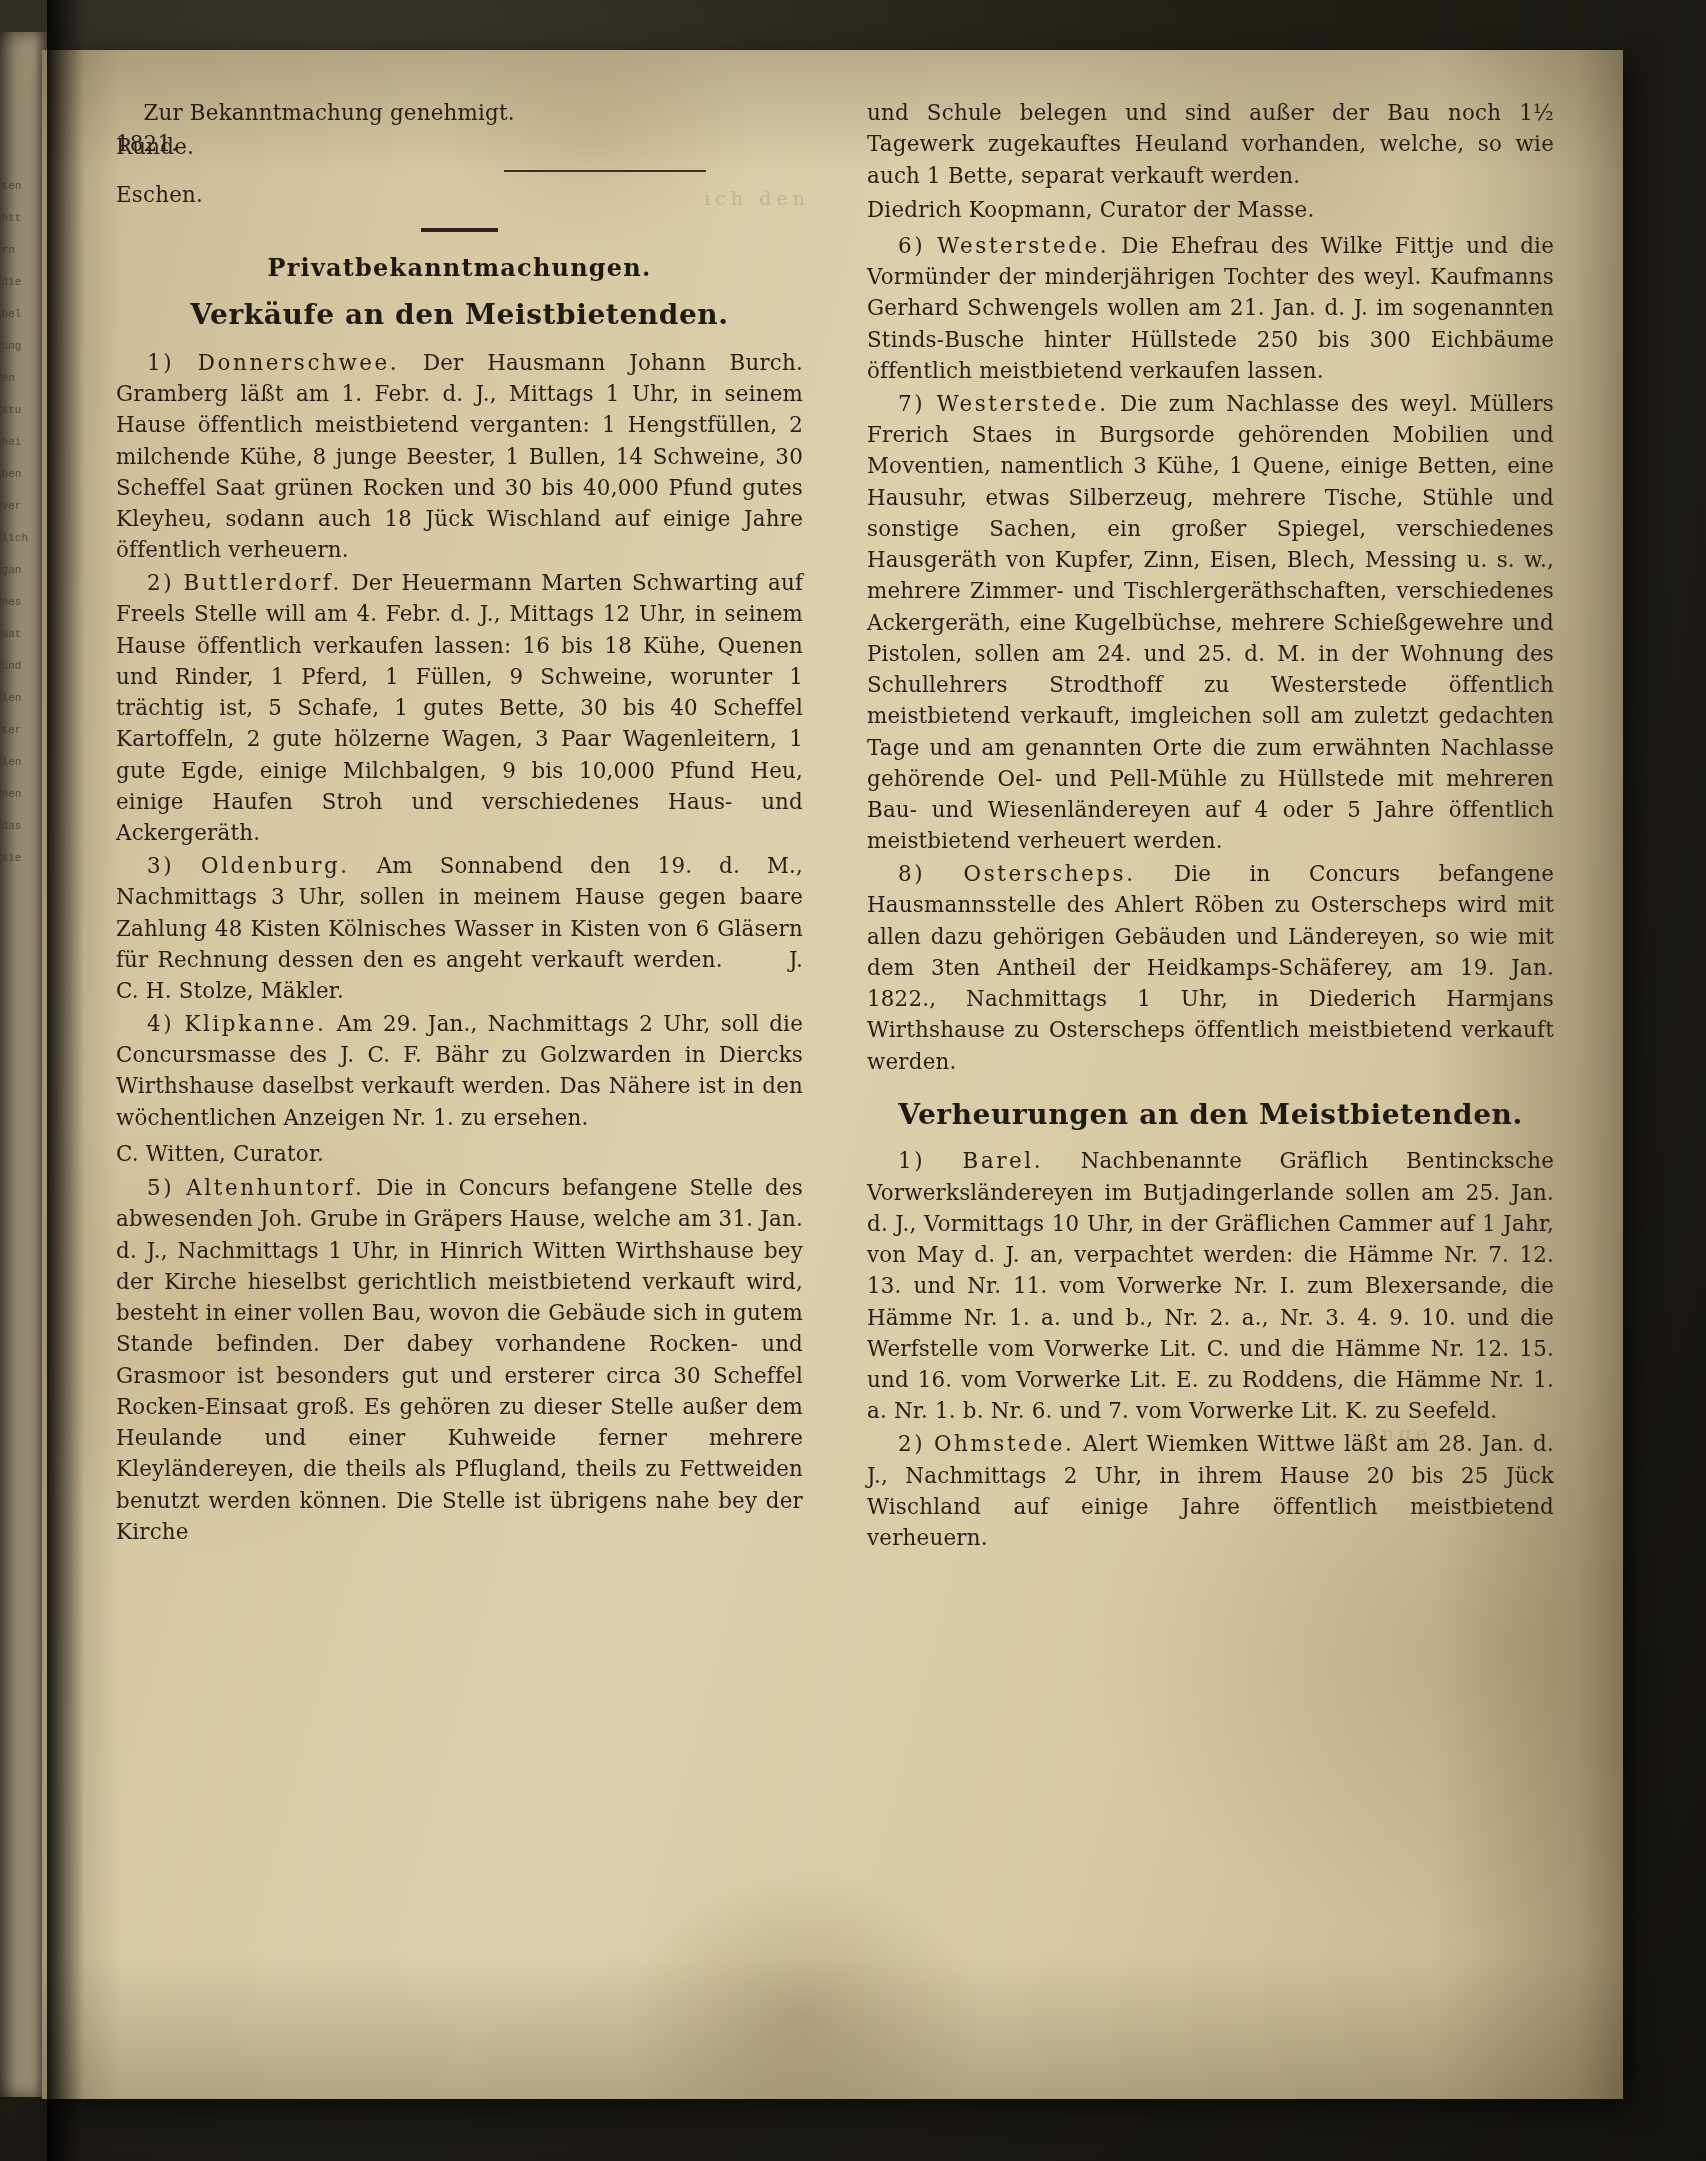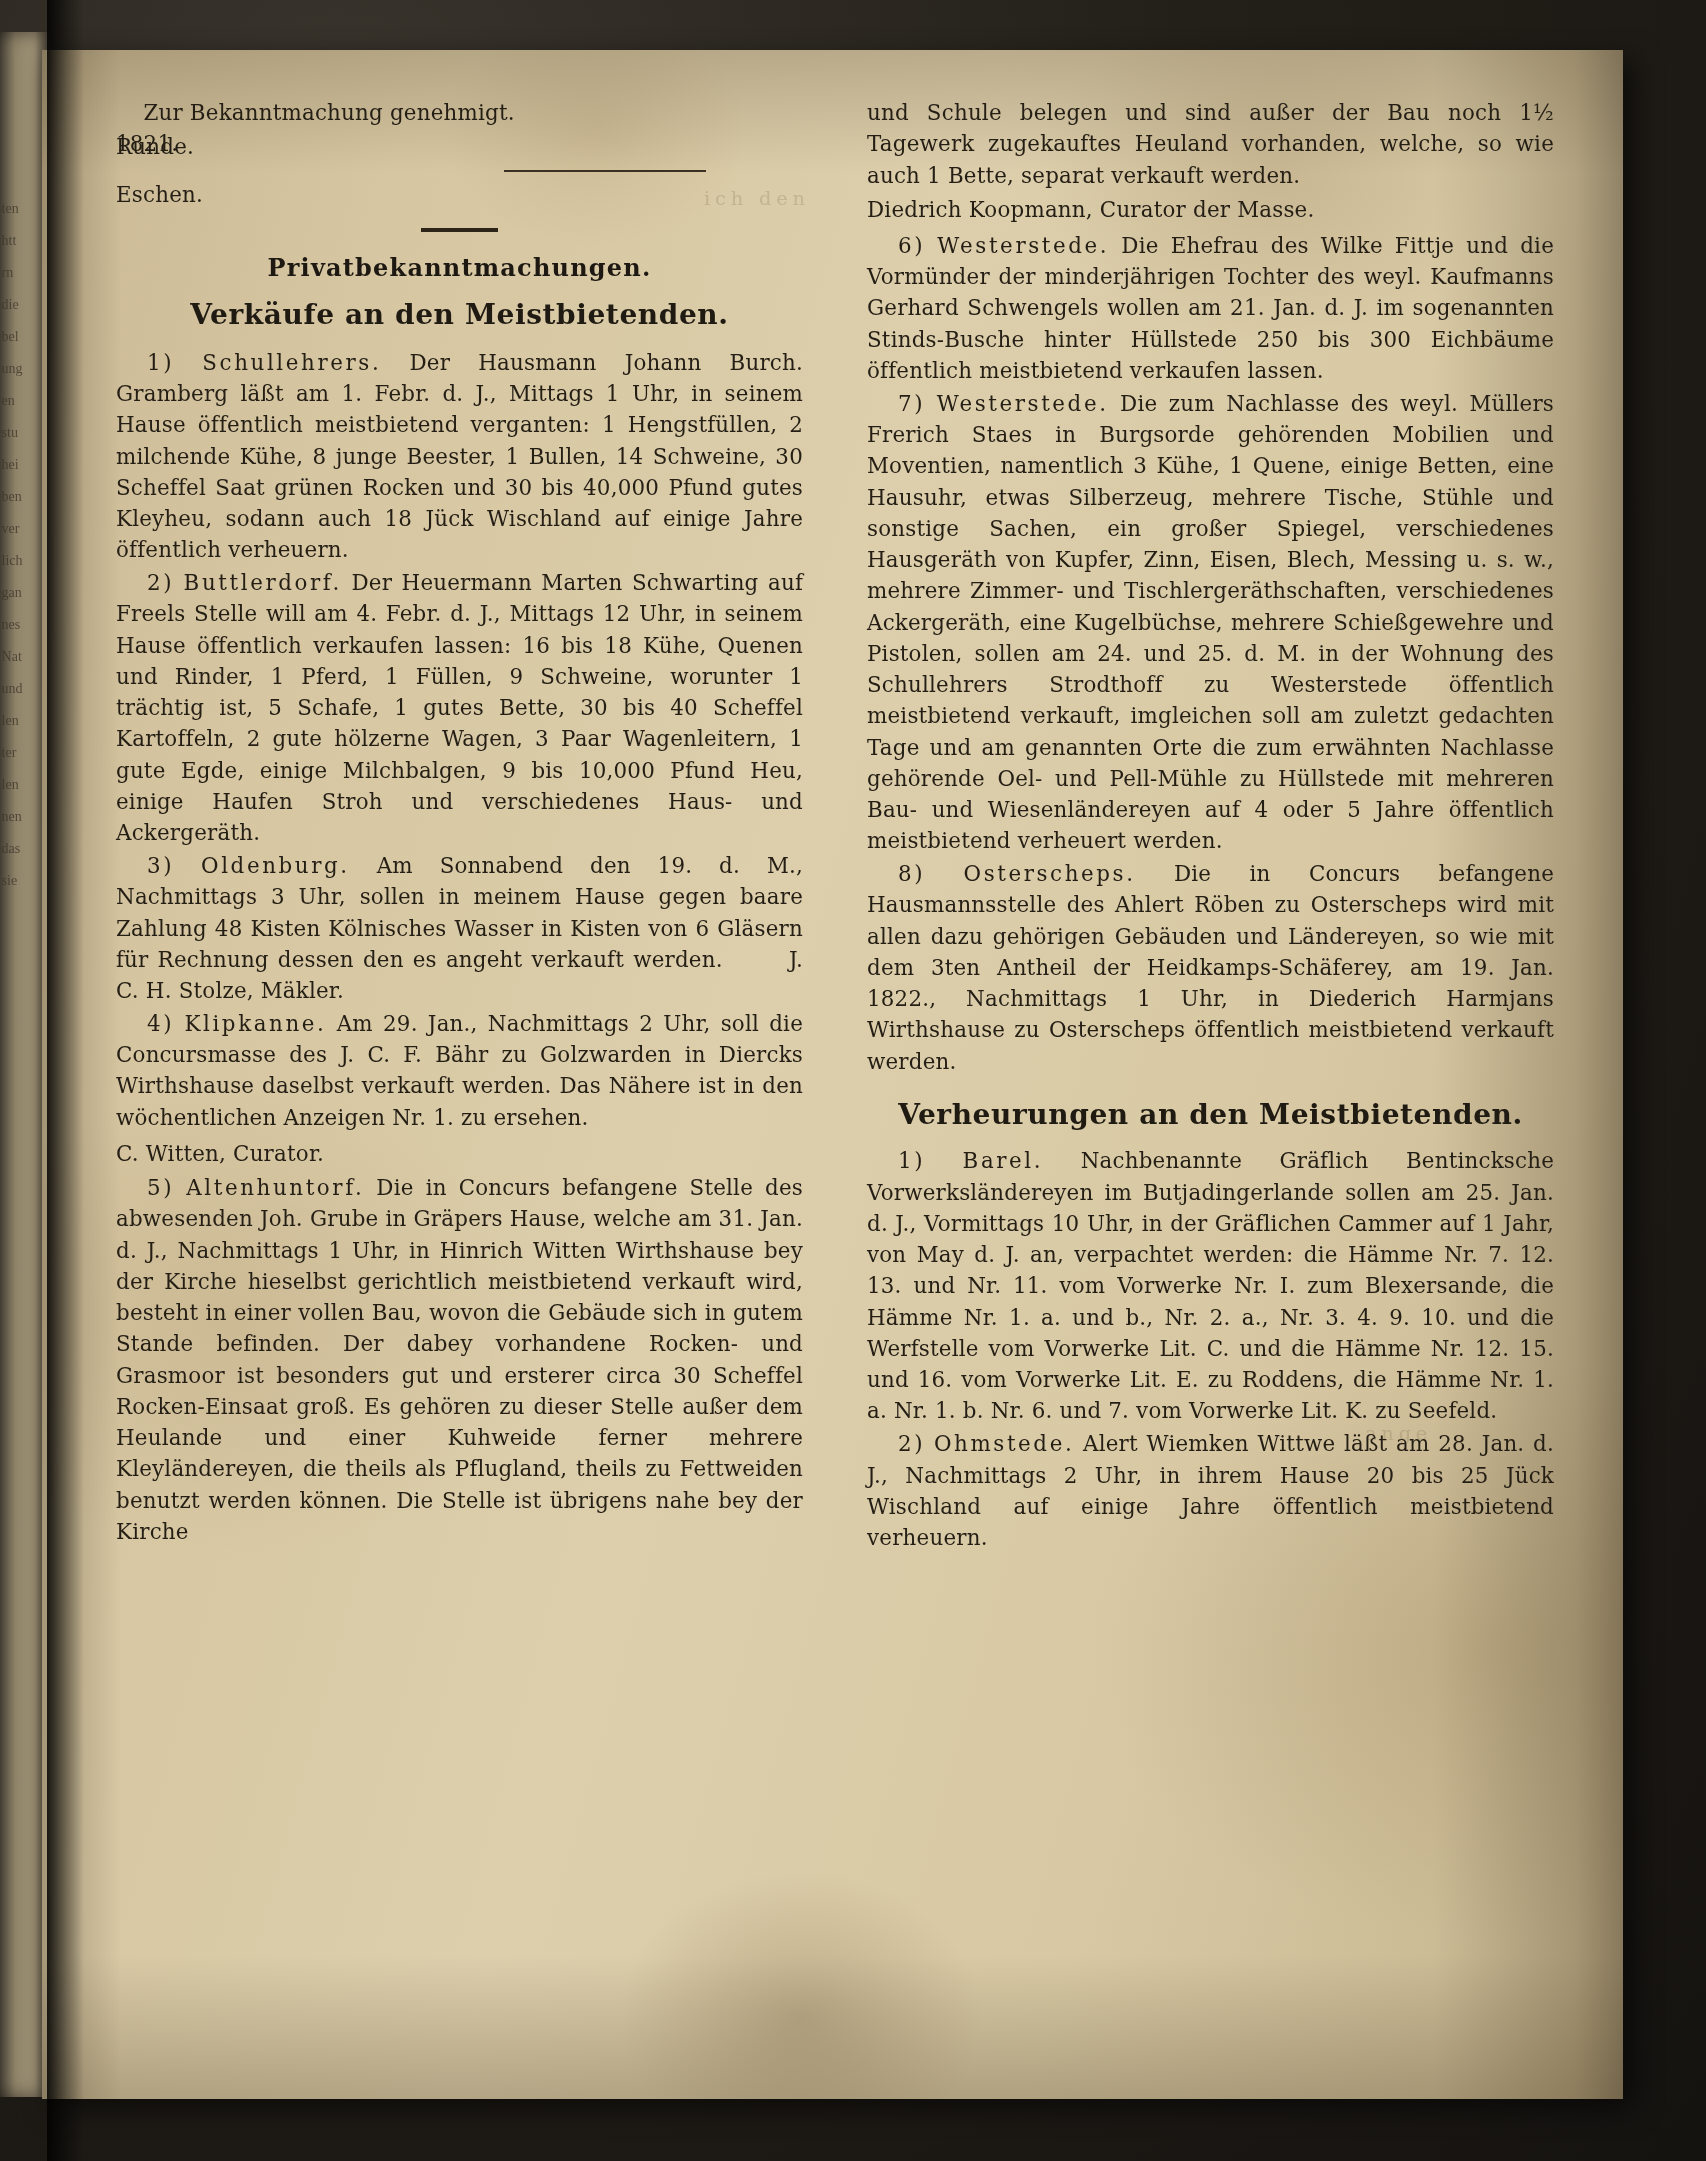--- a/index.html
+++ b/index.html
@@ -25,27 +25,27 @@
   
   .left-page {
     position: absolute;
     left: 0; top: 32px;
     width: 50px; height: 2065px;
     background: linear-gradient(90deg, #4a4338 0%, #8d8268 30%, #a89a7d 70%, #6d6352 100%);
     box-shadow: inset -8px 0 18px rgba(0,0,0,.55);
   }
   .left-text {
     position: absolute;
-    left: 1.6px; top: 161px;
+    left: 1.6px; top: 138px;
     width: 45px;
-    font-size: 14px;
+    font-size: 11px;
     line-height: 32px;
     color: #3b3428;
     opacity: .75;
-    font-family: Liberation Serif, serif;
+    font-family: Liberation Mono, monospace;
     overflow: hidden;
     white-space: nowrap;
   }
   
   .gutter {
     position: absolute;
     left: 47px; top: 0;
     width: 37px; height: 2161px;
     background: linear-gradient(90deg, rgba(0,0,0,.85) 0%, rgba(0,0,0,.35) 55%, rgba(0,0,0,0) 100%);
     z-index: 6;
@@ -200,21 +200,21 @@
 
           <div class="line right" style="padding-right:97px; margin-top:4.8px;">Eschen.</div>
 
           <div class="rule-tiny"></div>
 
           <div class="title-main">Privatbekanntmachungen.</div>
           <div class="title-sub">Verkäufe an den Meistbietenden.</div>
 
           <p class="para">
             <span class="spaced">1)</span>
-            <span class="spaced">Schullehrers.</span>
+            <span class="spaced">Donnerschwee.</span>
             <span>Der Hausmann Johann Burch. Gramberg läßt am 1. Febr. d. J., Mittags 1 Uhr, in seinem Hause öffentlich meistbietend verganten: 1 Hengstfüllen, 2 milchende Kühe, 8 junge Beester, 1 Bullen, 14 Schweine, 30 Scheffel Saat grünen Rocken und 30 bis 40,000 Pfund gutes Kleyheu, sodann auch 18 Jück Wischland auf einige Jahre öffentlich verheuern.</span>
           </p>
 
           <p class="para">
             <span class="spaced">2)</span>
             <span class="spaced">Buttlerdorf.</span>
             <span>Der Heuermann Marten Schwarting auf Freels Stelle will am 4. Febr. d. J., Mittags 12 Uhr, in seinem Hause öffentlich verkaufen lassen: 16 bis 18 Kühe, Quenen und Rinder, 1 Pferd, 1 Füllen, 9 Schweine, worunter 1 trächtig ist, 5 Schafe, 1 gutes Bette, 30 bis 40 Scheffel Kartoffeln, 2 gute hölzerne Wagen, 3 Paar Wagenleitern, 1 gute Egde, einige Milchbalgen, 9 bis 10,000 Pfund Heu, einige Haufen Stroh und verschiedenes Haus- und Ackergeräth.</span>
           </p>
 
           <p class="para">

